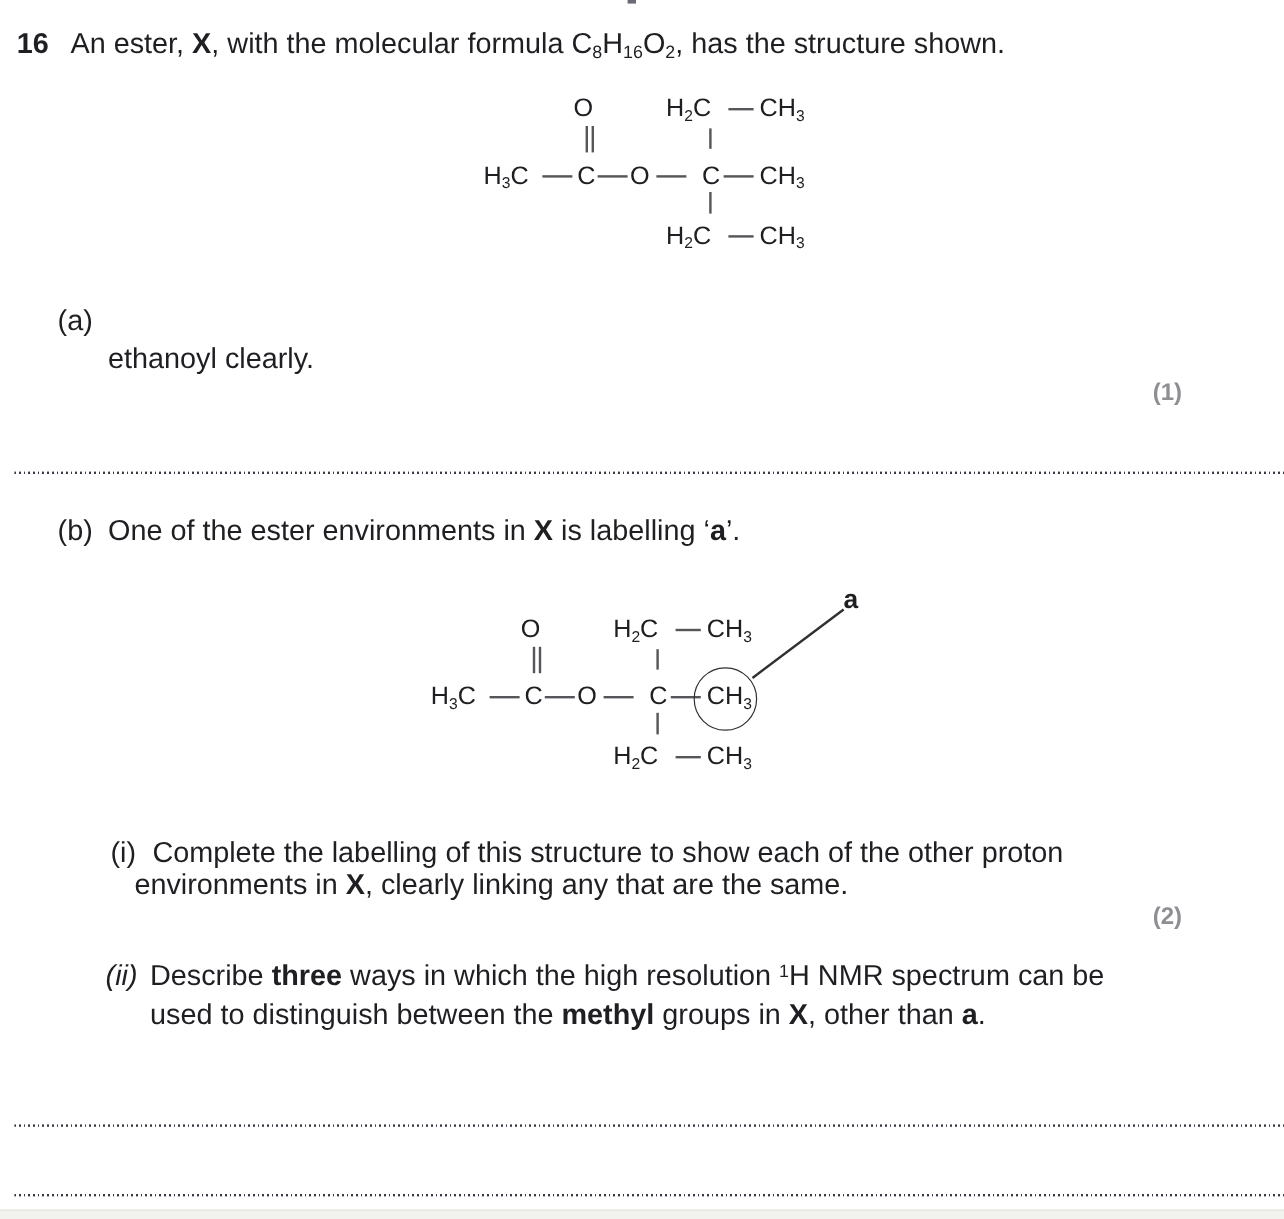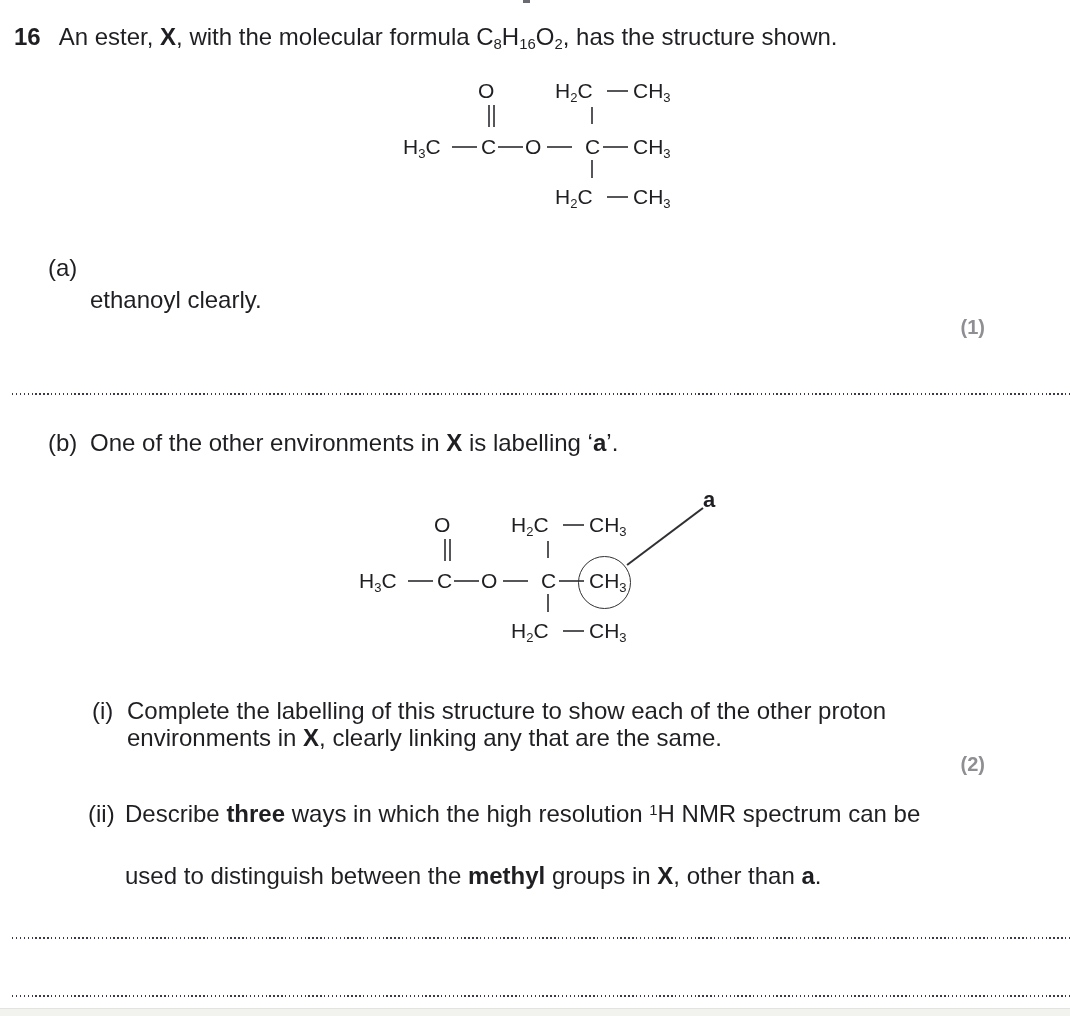--- a/index.html
+++ b/index.html
@@ -92,21 +92,21 @@
     <span>ethanoyl clearly.</span>
   </div>
   <div class="mark" style="top:315px;">(1)</div>
 
   <div class="dotted-rule" style="top:393px;"></div>
 
   <div class="line" style="left:48px;top:431px;">
     <span>(b)</span>
   </div>
   <div class="line" style="left:90px;top:431px;">
-    <span>One of the other environments in </span><span class="b">X</span><span> is labelling ‘</span><span class="b">a</span><span>’.</span>
+    <span>One of the ester environments in </span><span class="b">X</span><span> is labelling ‘</span><span class="b">a</span><span>’.</span>
   </div>
 
   <div class="structure" style="left:359px;top:512px;">
     <span class="atom" style="left:75px;top:1px;">O</span>
     <div class="vbond" style="left:85px;top:27px;height:22px;"></div>
     <div class="vbond" style="left:90px;top:27px;height:22px;"></div>
     <span class="atom" style="left:0px;top:57px;">H<sub>3</sub>C</span>
     <div class="hbond" style="left:49px;top:68px;width:25px;"></div>
     <span class="atom" style="left:78px;top:57px;">C</span>
     <div class="hbond" style="left:95px;top:68px;width:25px;"></div>
@@ -127,32 +127,32 @@
     <div class="pointer-a"></div>
     <span class="label-a">a</span>
   </div>
 
   <div class="line" style="left:92px;top:699px;">
     <span>(i)</span>
   </div>
   <div class="line" style="left:127px;top:699px;text-align:right;">
     <span>Complete the labelling of this structure to show each of the other proton</span>
   </div>
-  <div class="line" style="left:127px;top:726px;">
+  <div class="line" style="left:112px;top:726px;">
     <span>environments in </span><span class="b">X</span><span>, clearly linking any that are the same.</span>
   </div>
   <div class="mark" style="top:752px;">(2)</div>
 
-  <div class="line" style="left:88px;top:802px;">
+  <div class="line" style="left:88px;top:802px;font-style:italic;">
     <span>(ii)</span>
   </div>
   <div class="line" style="left:125px;top:802px;text-align:right;">
     <span>Describe </span><span class="b">three</span><span> ways in which the high resolution </span><span><sup>1</sup>H NMR</span><span> spectrum can be</span>
   </div>
-  <div class="line" style="left:125px;top:834px;margin-top:30px;">
+  <div class="line" style="left:125px;top:834px;">
     <span>used to distinguish between the </span><span class="b">methyl</span><span> groups in </span><span class="b">X</span><span>, other than </span><span class="b">a</span><span>.</span>
   </div>
   <div class="mark" style="top:857px;"></div>
 
   <div class="dotted-rule" style="top:937px;"></div>
   <div class="dotted-rule" style="top:995px;"></div>
 
   <div class="band"></div>
 
 </div>

